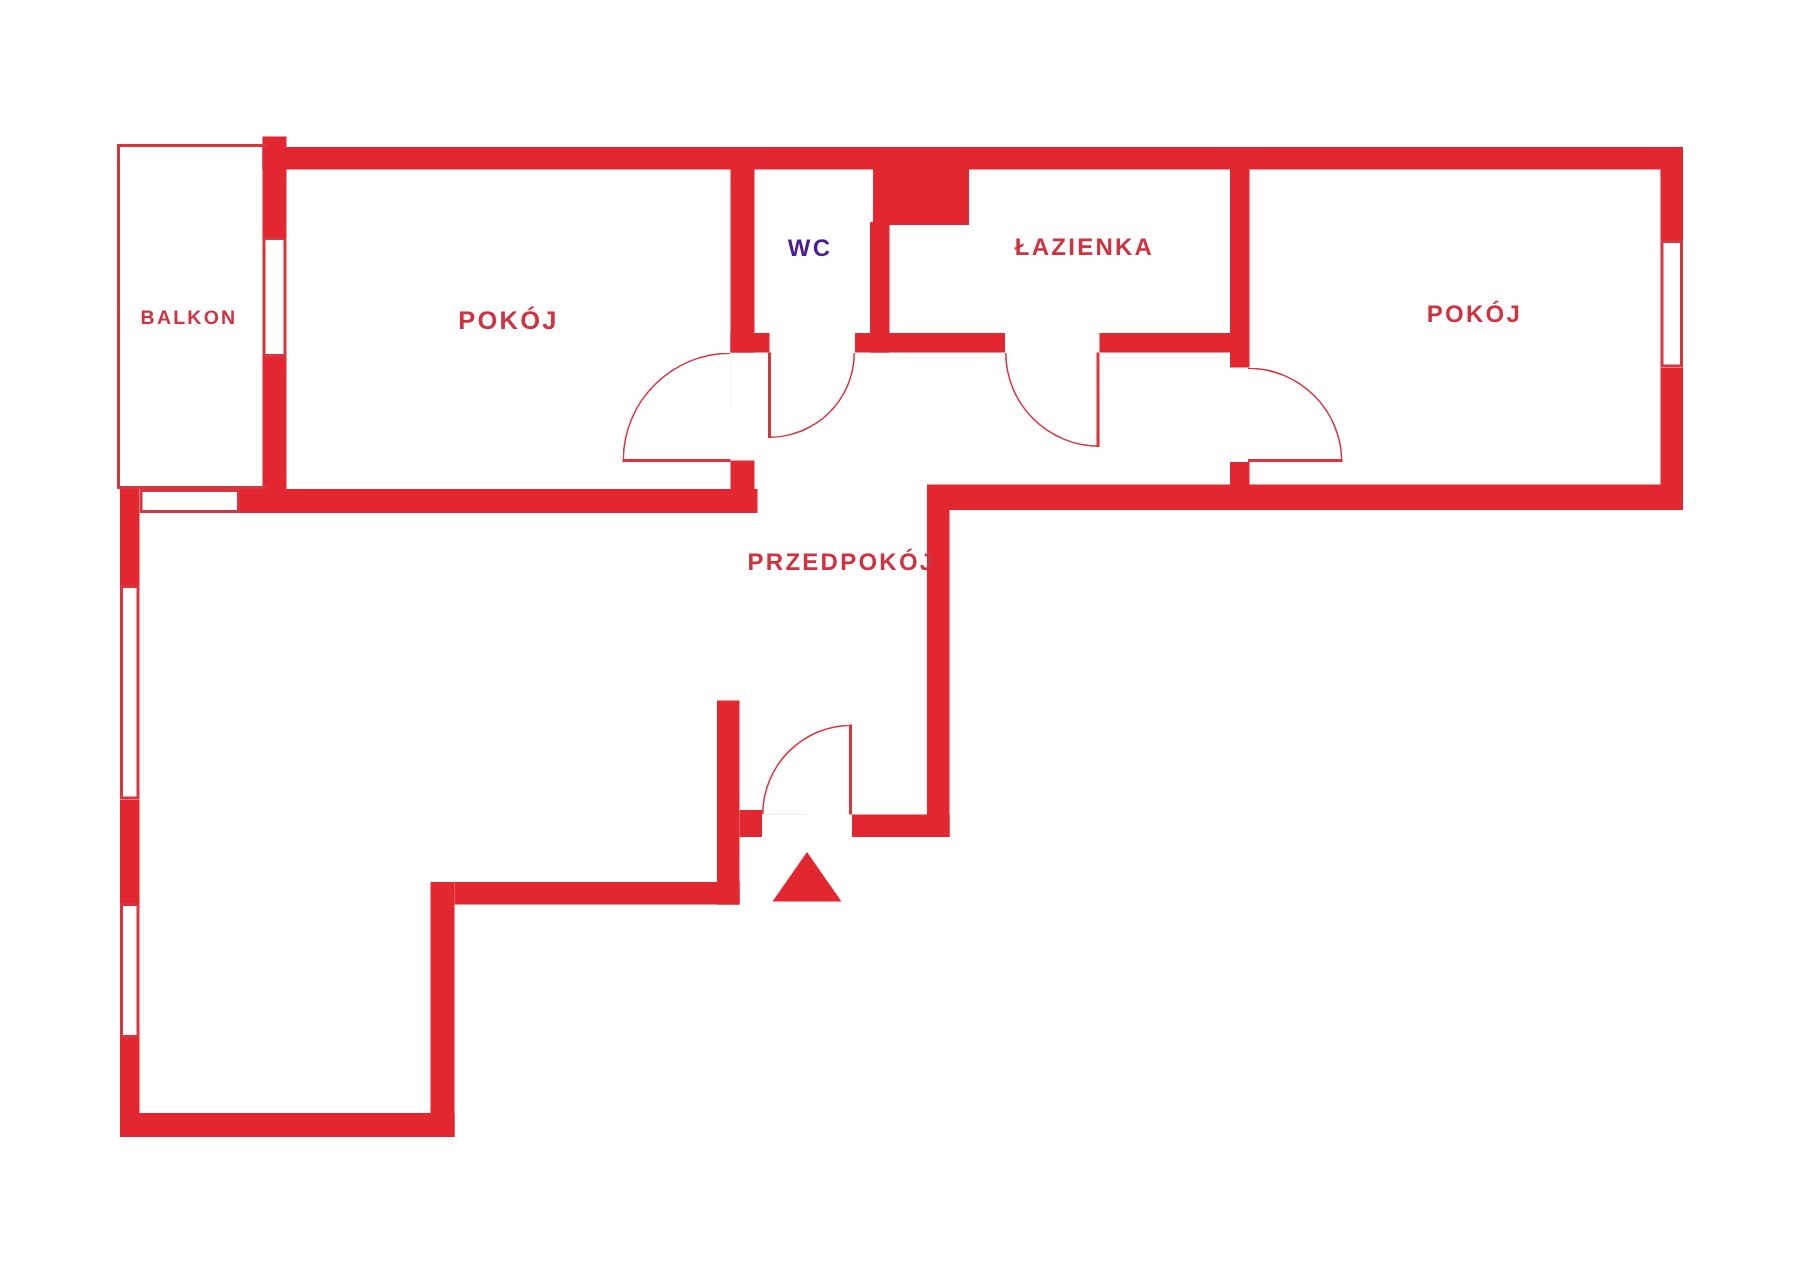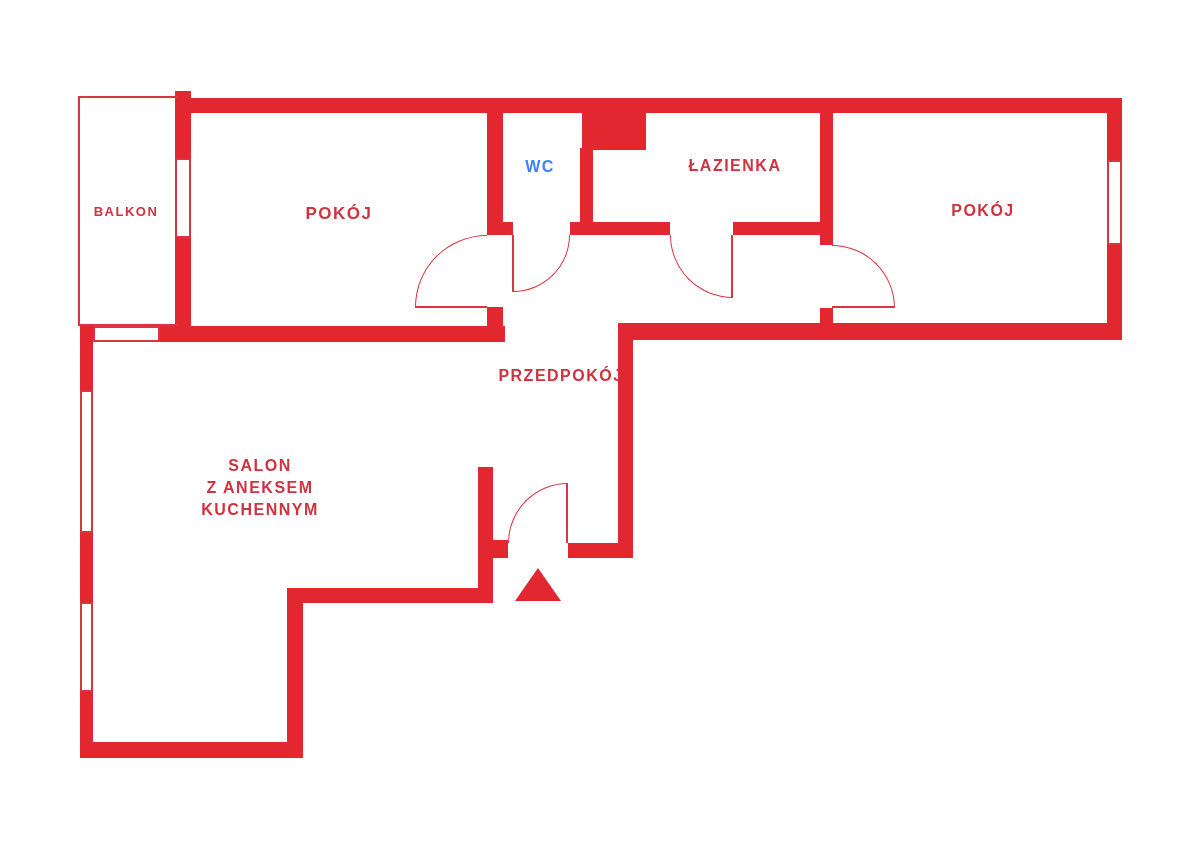--- a/index.html
+++ b/index.html
@@ -68,20 +68,17 @@
     <div class="door-leaf" style="left: 512px; top: 235px; width: 2px; height: 57px; background: rgb(215, 53, 63);"></div>
     <div class="door-arc" style="left: 670px; top: 235px; width: 63px; height: 63px; border-bottom: 1.5px solid rgb(215, 53, 63); border-left: 1.5px solid rgb(215, 53, 63); border-bottom-left-radius: 100%;"></div>
     <div class="door-leaf" style="left: 731px; top: 235px; width: 2px; height: 63px; background: rgb(215, 53, 63);"></div>
     <div class="door-arc" style="left: 832px; top: 245px; width: 63px; height: 63px; border-top: 1.5px solid rgb(215, 53, 63); border-right: 1.5px solid rgb(215, 53, 63); border-top-right-radius: 100%;"></div>
     <div class="door-leaf" style="left: 832px; top: 306px; width: 63px; height: 2px; background: rgb(215, 53, 63);"></div>
     <div class="door-arc" style="left: 508px; top: 483px; width: 60px; height: 60px; border-top: 1.5px solid rgb(215, 53, 63); border-left: 1.5px solid rgb(215, 53, 63); border-top-left-radius: 100%;"></div>
     <div class="door-leaf" style="left: 566px; top: 483px; width: 2px; height: 60px; background: rgb(215, 53, 63);"></div>
     <div class="entry-triangle" style="left: 515px; top: 568px; border-left: 23px solid transparent; border-right: 23px solid transparent; border-bottom: 33px solid rgb(227, 39, 48);"></div>
     <div class="room-label" style="left: 126px; top: 212px; font-size: 13px; color: rgb(207, 51, 64);">BALKON</div>
     <div class="room-label" style="left: 339px; top: 214px; font-size: 17px; color: rgb(207, 51, 64);">POKÓJ</div>
-    <div class="room-label" style="left: 540px; top: 167px; font-size: 16px; color: #3b82f6;">WC</div>
-    <div class="room-label" style="left: 723px; top: 166px; font-size: 16px; color: rgb(207, 51, 64); margin-left: 12px;">ŁAZIENKA</div>
+    <div class="room-label" style="left: 540px; top: 167px; font-size: 16px; color: #4c1d95;">WC</div>
+    <div class="room-label" style="left: 723px; top: 166px; font-size: 16px; color: rgb(207, 51, 64);">ŁAZIENKA</div>
     <div class="room-label" style="left: 983px; top: 211px; font-size: 16px; color: rgb(207, 51, 64);">POKÓJ</div>
     <div class="room-label" style="left: 561px; top: 376px; font-size: 16px; color: rgb(207, 51, 64);">PRZEDPOKÓJ</div>
-    <div class="room-label" style="left: 260px; top: 488px; font-size: 16px; color: rgb(207, 51, 64);">SALON
-Z ANEKSEM
-KUCHENNYM</div>
   </div>
 
 </body></html>

